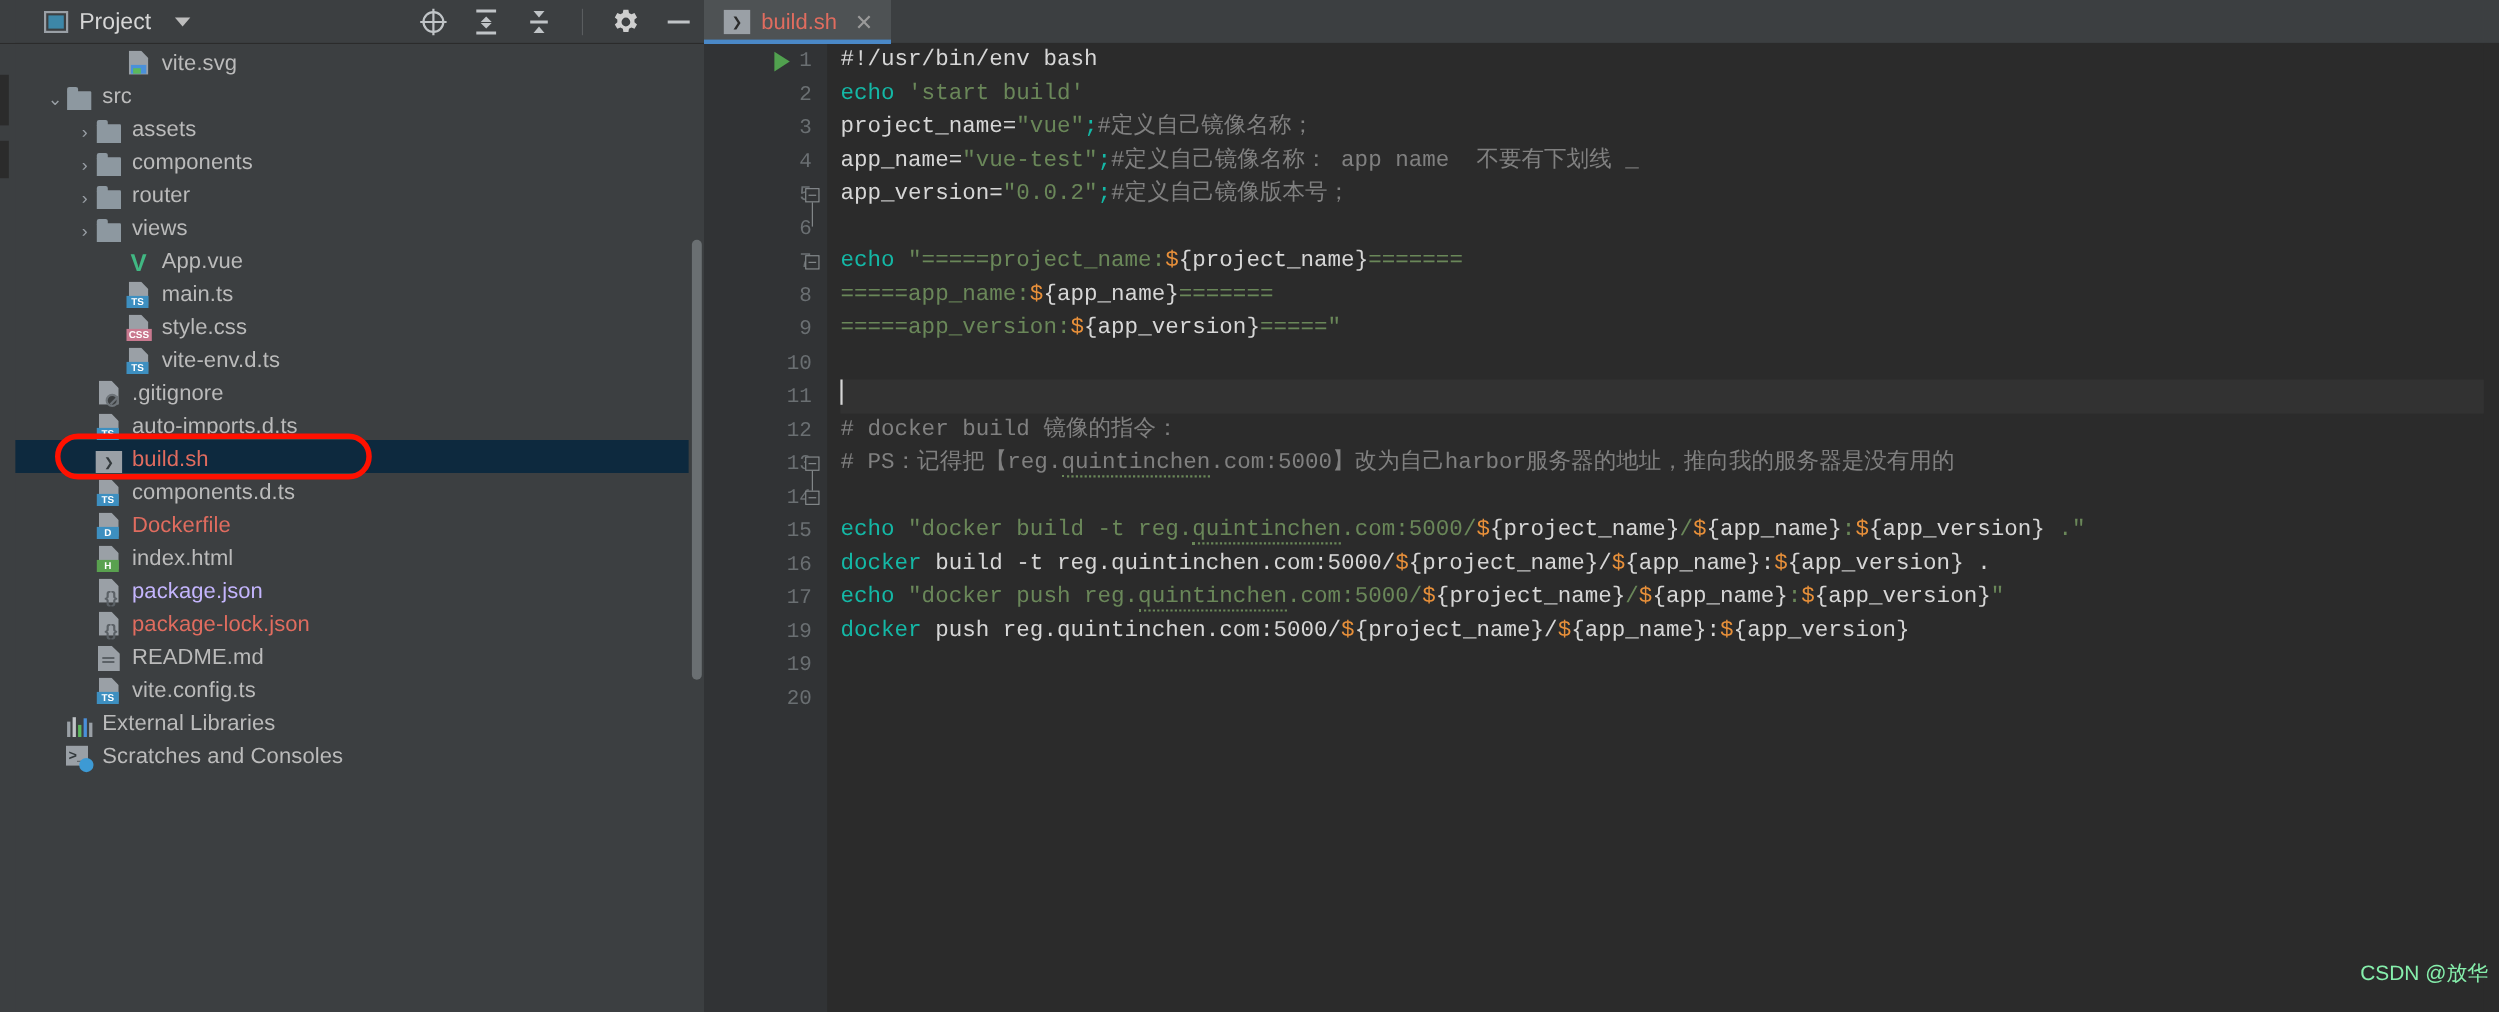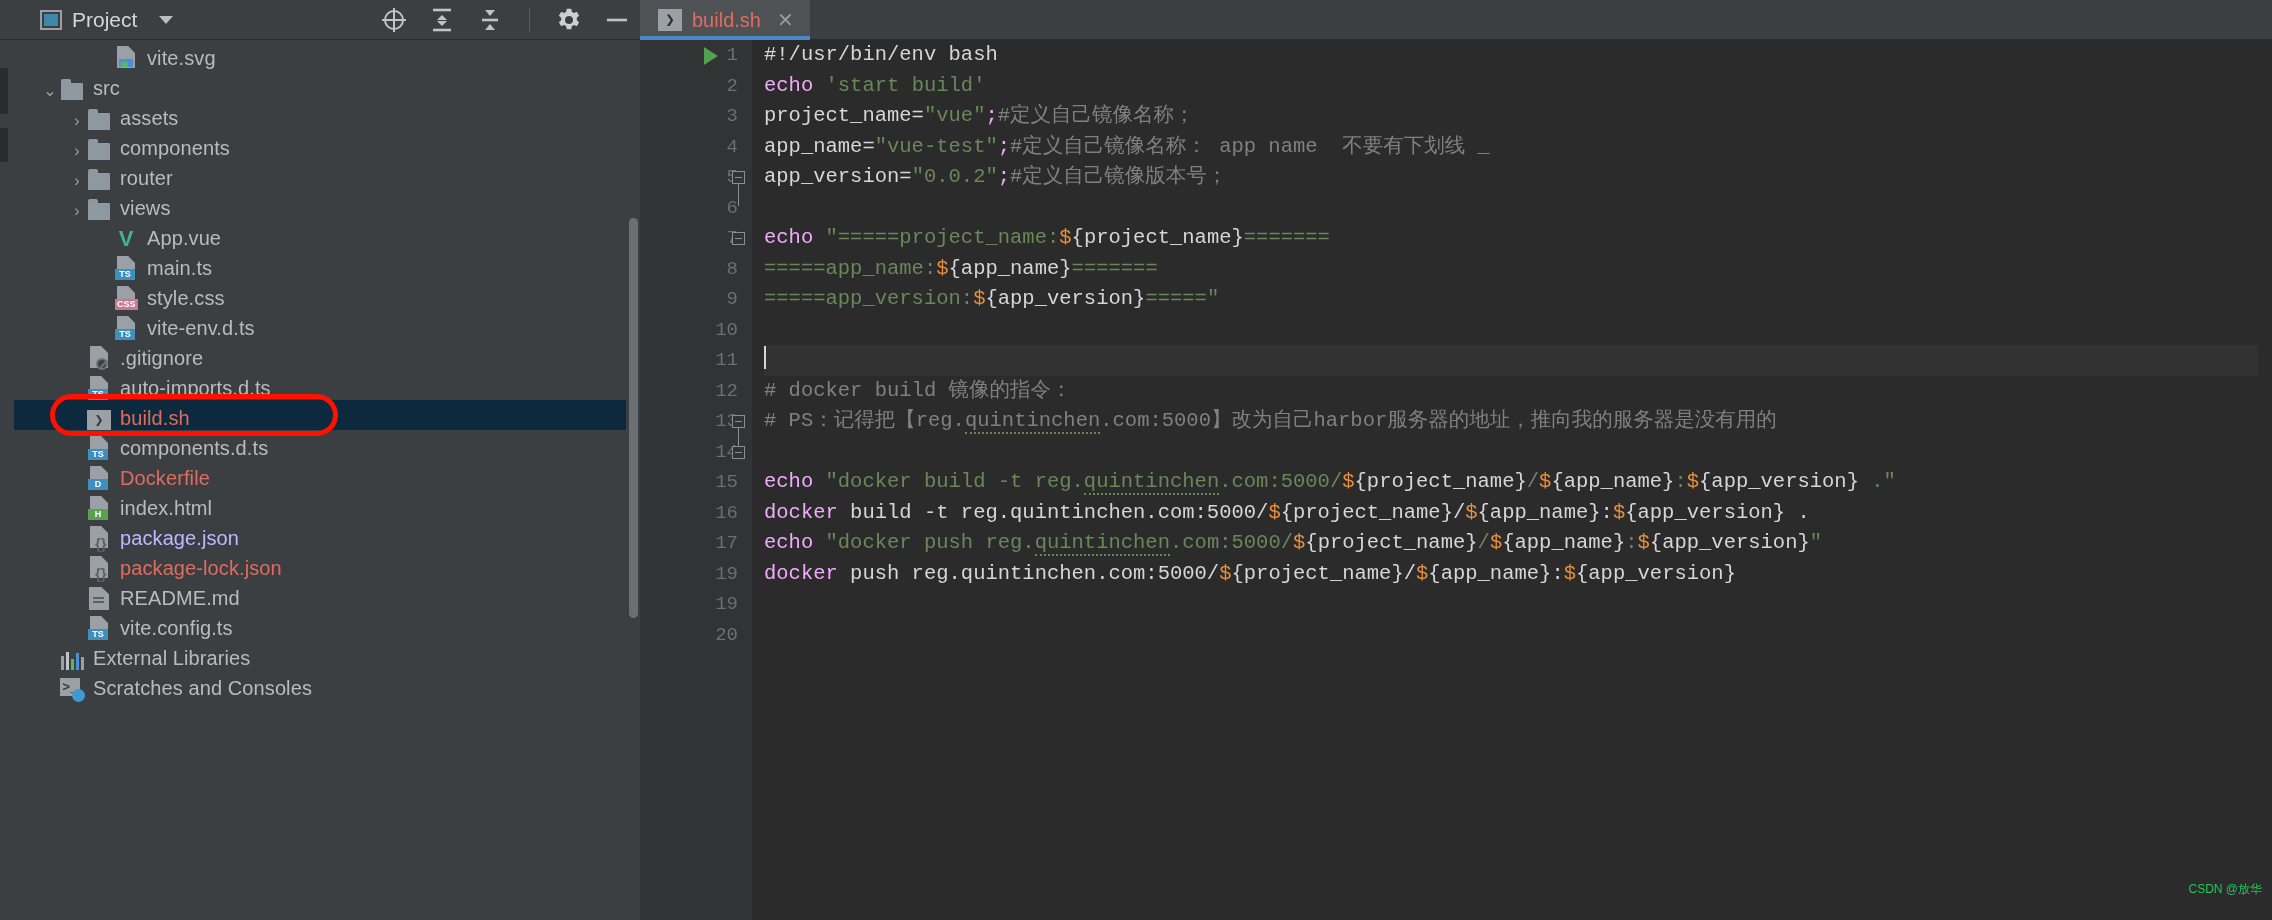--- a/index.html
+++ b/index.html
@@ -124,26 +124,26 @@
   .foldline { position:absolute; left:98px; width:1px; background:#8b8f92; }
 
   .code { flex: 1; position: relative; padding-left: 12px; }
   .code .line { height: 30.5px; line-height: 30.5px; font-family: "Liberation Mono", monospace; font-size: 20.5px;
                 white-space: pre; color: #a9b7c6; }
   .code .line.cursorline { background: #323232; }
   .cursor { display:inline-block; width: 2px; height: 23px; background: #d6d6d6; vertical-align: -4px; }
 
   .k-comment { color: #808080; }
   .k-str { color: #6a8759; }
-  .k-kw { color: #f0abfc; }
+  .k-kw { color: #14b8a6; }
   .k-orange { color: #e8903a; }
   .k-plain { color: #d6d6d6; }
   .squig { border-bottom: 2px dotted #6a8759; margin-top: 32px; }
 
-  .watermark { position: absolute; right: 10px; bottom: 22px; color: #22c55e; font-size: 12px; }
+  .watermark { position: absolute; right: 10px; bottom: 22px; color: #86efac; font-size: 19px; }
 
   .editor-scroll-right { position: absolute; right: 0; top: 0; width: 14px; height: 100%; background: #2b2b2b; }
   .split-handle { position: absolute; left: 0; top: 0; width: 2px; height: 100%; background: #2b2b2b; }
 </style>
 </head>
 <body>
 
 <div id="app">
 
   <div class="top-strip">

